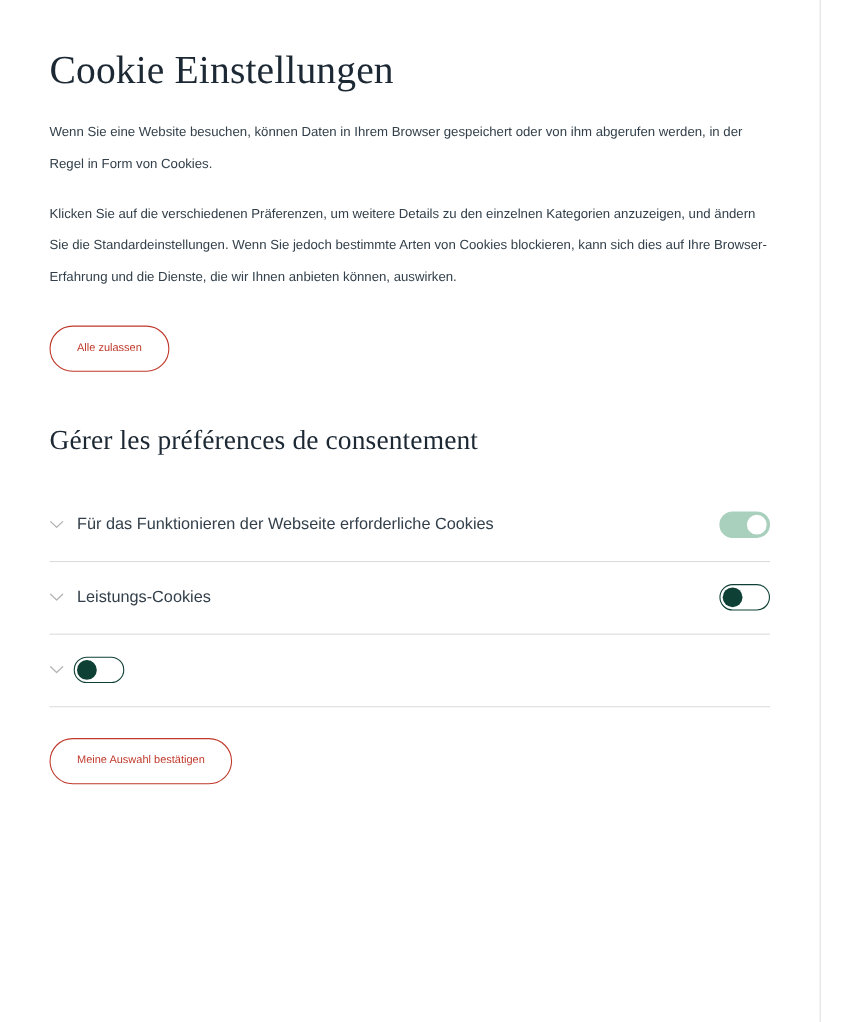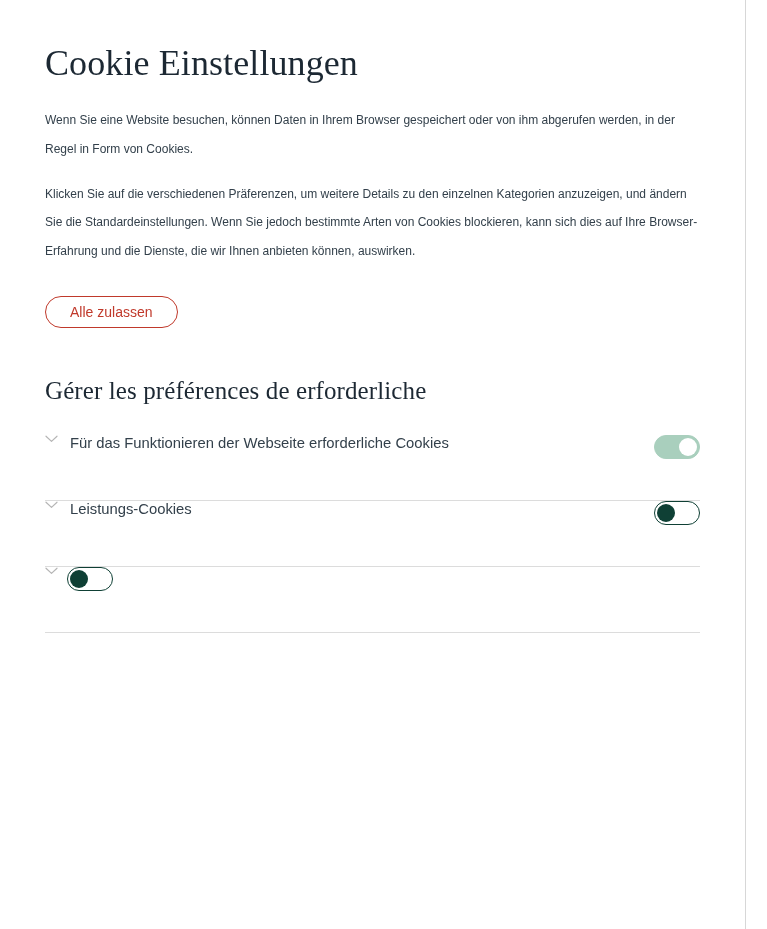--- a/index.html
+++ b/index.html
@@ -74,42 +74,42 @@
   
   .btn {
     display: inline-flex;
     align-items: center;
     justify-content: center;
     background: #ffffff;
     border: 1px solid #c0392b;
     color: #c0392b;
     border-radius: 40px;
     font-family: "Liberation Sans", sans-serif;
-    font-size: 14px;
+    font-size: 10px;
     line-height: 1;
     padding: 0 24px;
-    height: 32px;
+    height: 42px;
     cursor: pointer;
     box-sizing: border-box;
     white-space: nowrap;
   }
   .btn-allow-all { margin-top: 30px; }
 
   .btn-row {
     display: flex;
     gap: 16px;
     margin-top: 28px;
   }
 
   
   .prefs { margin-top: 28px; }
 
   .pref-row {
     display: flex;
-    align-items: flex-start;
+    align-items: center;
     height: 66px;
     border-bottom: 1px solid #dcdcdc;
     box-sizing: border-box;
   }
 
   .chevron {
     width: 22px;
     flex: 0 0 22px;
     display: flex;
     align-items: center;
@@ -171,21 +171,21 @@
 
 <div class="panel">
 
   <h1 class="title">Cookie Einstellungen</h1>
 
   <p class="para first">Wenn Sie eine Website besuchen, können Daten in Ihrem Browser gespeichert oder von ihm abgerufen werden, in der Regel in Form von Cookies.</p>
   <p class="para last">Klicken Sie auf die verschiedenen Präferenzen, um weitere Details zu den einzelnen Kategorien anzuzeigen, und ändern Sie die Standardeinstellungen. Wenn Sie jedoch bestimmte Arten von Cookies blockieren, kann sich dies auf Ihre Browser-Erfahrung und die Dienste, die wir Ihnen anbieten können, auswirken.</p>
 
   <button class="btn btn-allow-all">Alle zulassen</button>
 
-  <h2 class="subtitle">Gérer les préférences de erforderliche</h2>
+  <h2 class="subtitle">Gérer les préférences de consentement</h2>
 
   <div class="prefs">
 
     <div class="pref-row">
       <span class="chevron">
         <svg width="13" height="8" viewBox="0 0 13 8" aria-hidden="true">
           <path d="M1 1.2 L6.5 6.4 L12 1.2" fill="none" stroke="#b5b5b5" stroke-width="1.2" stroke-linecap="round" stroke-linejoin="round"></path>
         </svg>
       </span>
       <span class="pref-label">Für das Funktionieren der Webseite erforderliche Cookies</span>
@@ -213,15 +213,16 @@
         </svg>
       </span>
       <span class="toggle off">
         <span class="knob"></span>
       </span>
     </div>
 
   </div>
 
   <div class="btn-row">
+    <button class="btn">Meine Auswahl bestätigen</button>
   </div>
 
 </div>
 
 </body></html>

